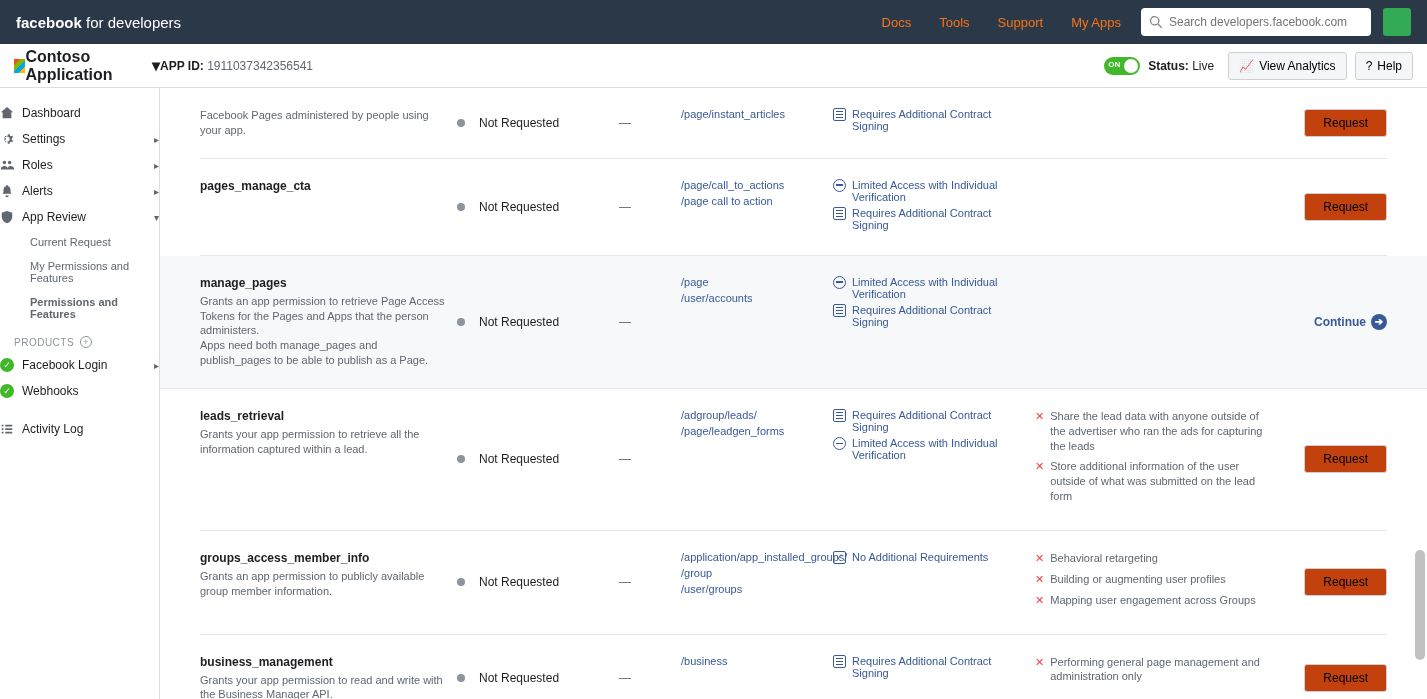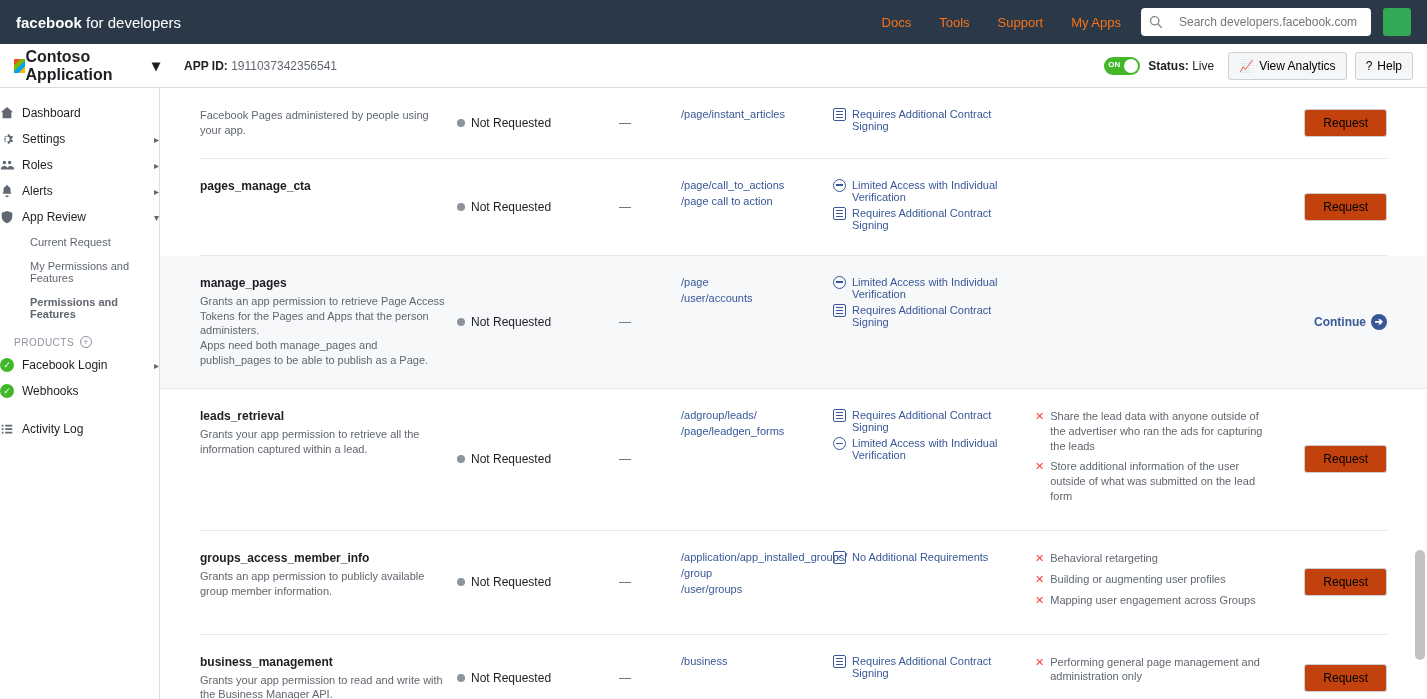--- a/index.html
+++ b/index.html
@@ -6,31 +6,31 @@
 body { font-family: Helvetica, Arial, sans-serif; font-size: 12px; color: #1c1e21; background: #fff; }
 a { text-decoration: none; }
 
 
 .topbar { background: #2a3847; height: 44px; display: flex; align-items: center; padding: 0 16px; color: #fff; }
 .brand { font-size: 15px; font-weight: 500; }
 .brand .fb { font-weight: bold; }
 .topbar-spacer { flex: 1; }
 .topnav { display: flex; gap: 28px; margin-right: 20px; }
 .topnav-item { color: #f97316; font-size: 13px; cursor: pointer; }
-.searchbox { background: #fff; border-radius: 4px; height: 28px; width: 230px; display: flex; align-items: center; padding: 0 8px; color: #888; gap: 10px; }
+.searchbox { background: #fff; border-radius: 4px; height: 28px; width: 230px; display: flex; align-items: center; padding: 0 8px; color: #888; }
 .searchbox svg { width: 14px; height: 14px; fill: #888; margin-right: 6px; }
 .searchbox input { border: none; outline: none; font-size: 12px; flex: 1; color: #333; }
 .avatar { width: 28px; height: 28px; background: #3a5; margin-left: 12px; border-radius: 3px; }
 
 
 .subbar { height: 44px; border-bottom: 1px solid #dadde1; display: flex; align-items: center; padding: 0 14px; }
 .app-select { display: flex; align-items: center; font-size: 16px; font-weight: 600; cursor: pointer; width: 146px; }
 .app-select .chev { margin-left: auto; }
 .app-logo { width: 14px; height: 14px; background: linear-gradient(135deg,#f25022 0 25%,#7fba00 25% 50%,#00a4ef 50% 75%,#ffb900 75%); }
-.appid { margin-left: 24px; color: #606770; font-size: 12px; }
+.appid { color: #606770; font-size: 12px; }
 .appid b { color: #1c1e21; }
 .subbar-spacer { flex: 1; }
 .toggle { background: #42b72a; width: 36px; height: 18px; border-radius: 10px; position: relative; margin-right: 8px; }
 .toggle::after { content: ''; width: 14px; height: 14px; background: #fff; border-radius: 50%; position: absolute; right: 2px; top: 2px; }
 .toggle-on { color: #fff; font-size: 8px; font-weight: bold; position: absolute; left: 4px; top: 3px; }
 .status { font-size: 12px; margin-right: 14px; }
 .status b { font-weight: 600; }
 .btn { border: 1px solid #ccd0d5; background: #f5f6f7; border-radius: 3px; padding: 6px 10px; font-size: 12px; cursor: pointer; display: inline-flex; align-items: center; gap: 5px; }
 
 
@@ -46,21 +46,21 @@
 .side-section .plus { border: 1px solid #8d949e; border-radius: 50%; width: 12px; height: 12px; font-size: 9px; display: flex; align-items: center; justify-content: center; }
 .check-green { width: 14px; height: 14px; background: #42b72a; border-radius: 50%; display: inline-flex; align-items: center; justify-content: center; color: #fff; font-size: 9px; }
 
 
 .main { flex: 1; overflow-y: auto; padding: 0 40px 40px 40px; position: relative; }
 .row { display: flex; border-bottom: 1px solid #e4e6eb; padding: 20px 0; gap: 12px; }
 .row.highlight { background: #f7f8fa; margin: 0 -40px; padding-left: 40px; padding-right: 40px; }
 .col-name { width: 245px; }
 .col-name .perm-title { font-weight: 600; font-size: 12px; margin-bottom: 4px; }
 .col-name .perm-desc { font-size: 11px; color: #606770; line-height: 1.35; }
-.col-status { width: 150px; display: flex; align-items: center; font-size: 12px; color: #1c1e21; gap: 6px; }
+.col-status { width: 150px; display: flex; align-items: center; font-size: 12px; color: #1c1e21; gap: 14px; }
 .dot-gray { width: 8px; height: 8px; background: #8d949e; border-radius: 50%; display: inline-block; }
 .col-dash { width: 50px; display: flex; align-items: center; color: #606770; }
 .col-links { width: 140px; font-size: 11px; }
 .col-links a { color: #385898; display: block; margin-bottom: 4px; }
 .col-req { width: 190px; font-size: 11px; }
 .req-item { display: flex; gap: 6px; margin-bottom: 4px; align-items: flex-start; }
 .req-item a { color: #385898; }
 .col-notes { width: 230px; font-size: 11px; color: #606770; }
 .note-item { display: flex; gap: 6px; margin-bottom: 6px; align-items: flex-start; line-height: 1.35; }
 .x-red { color: #fa3e3e; font-size: 11px; flex-shrink: 0; }

